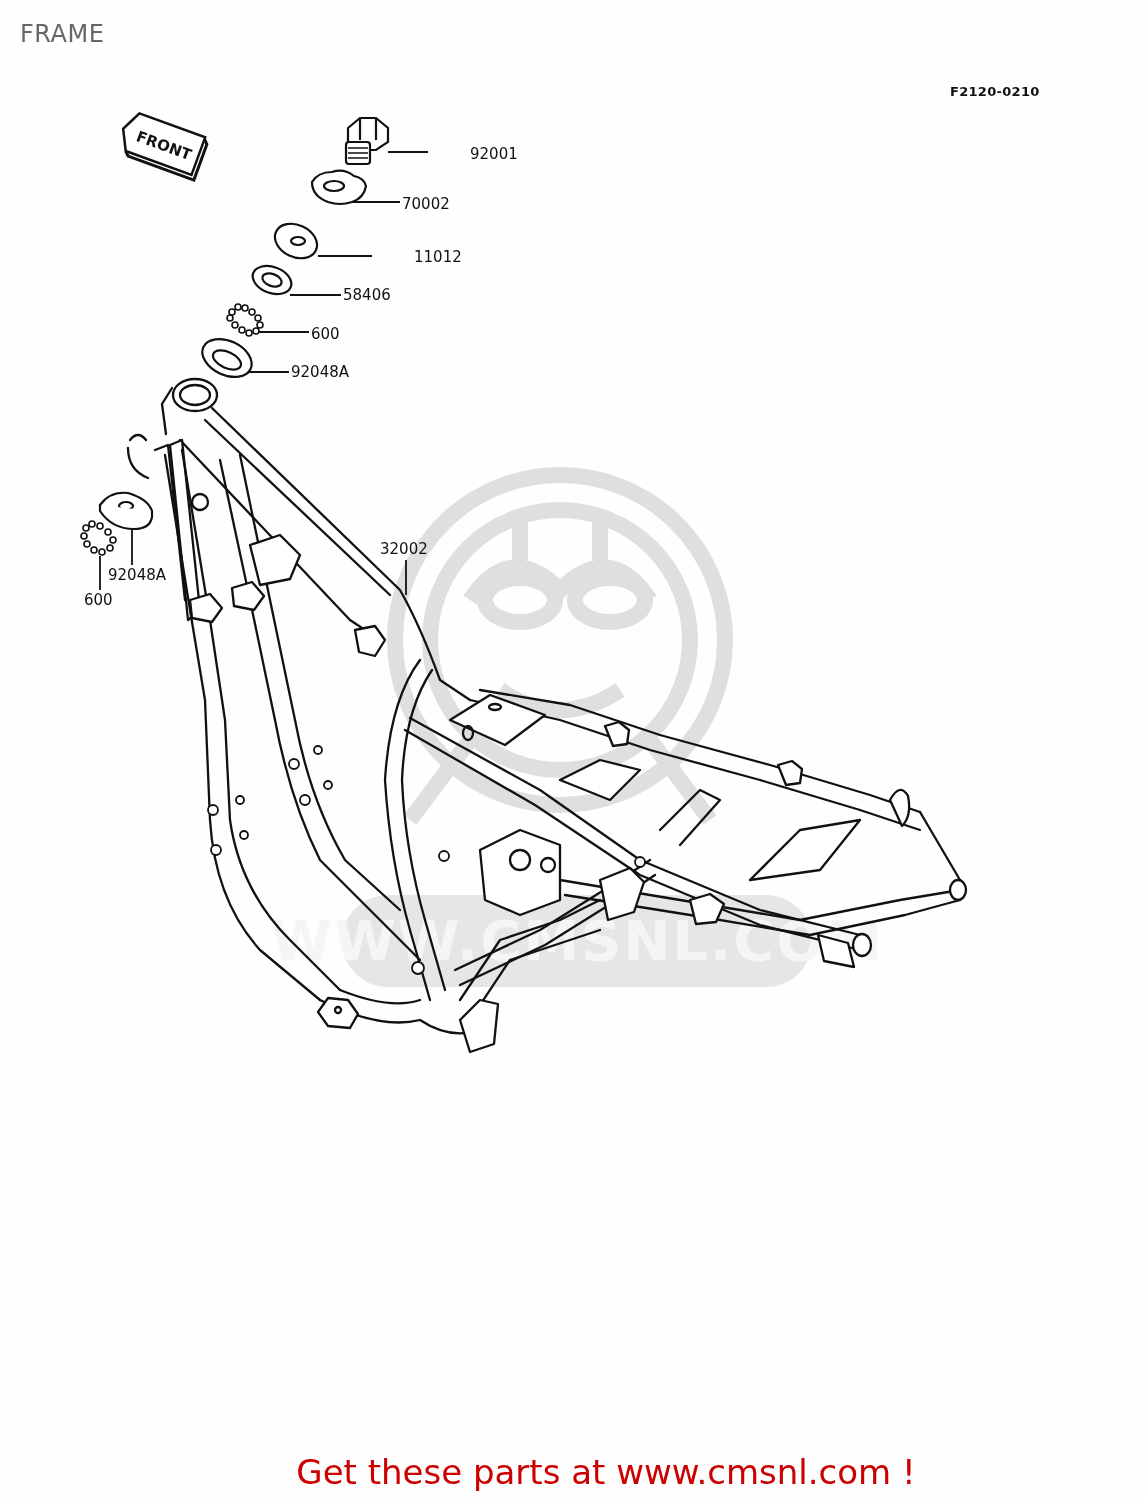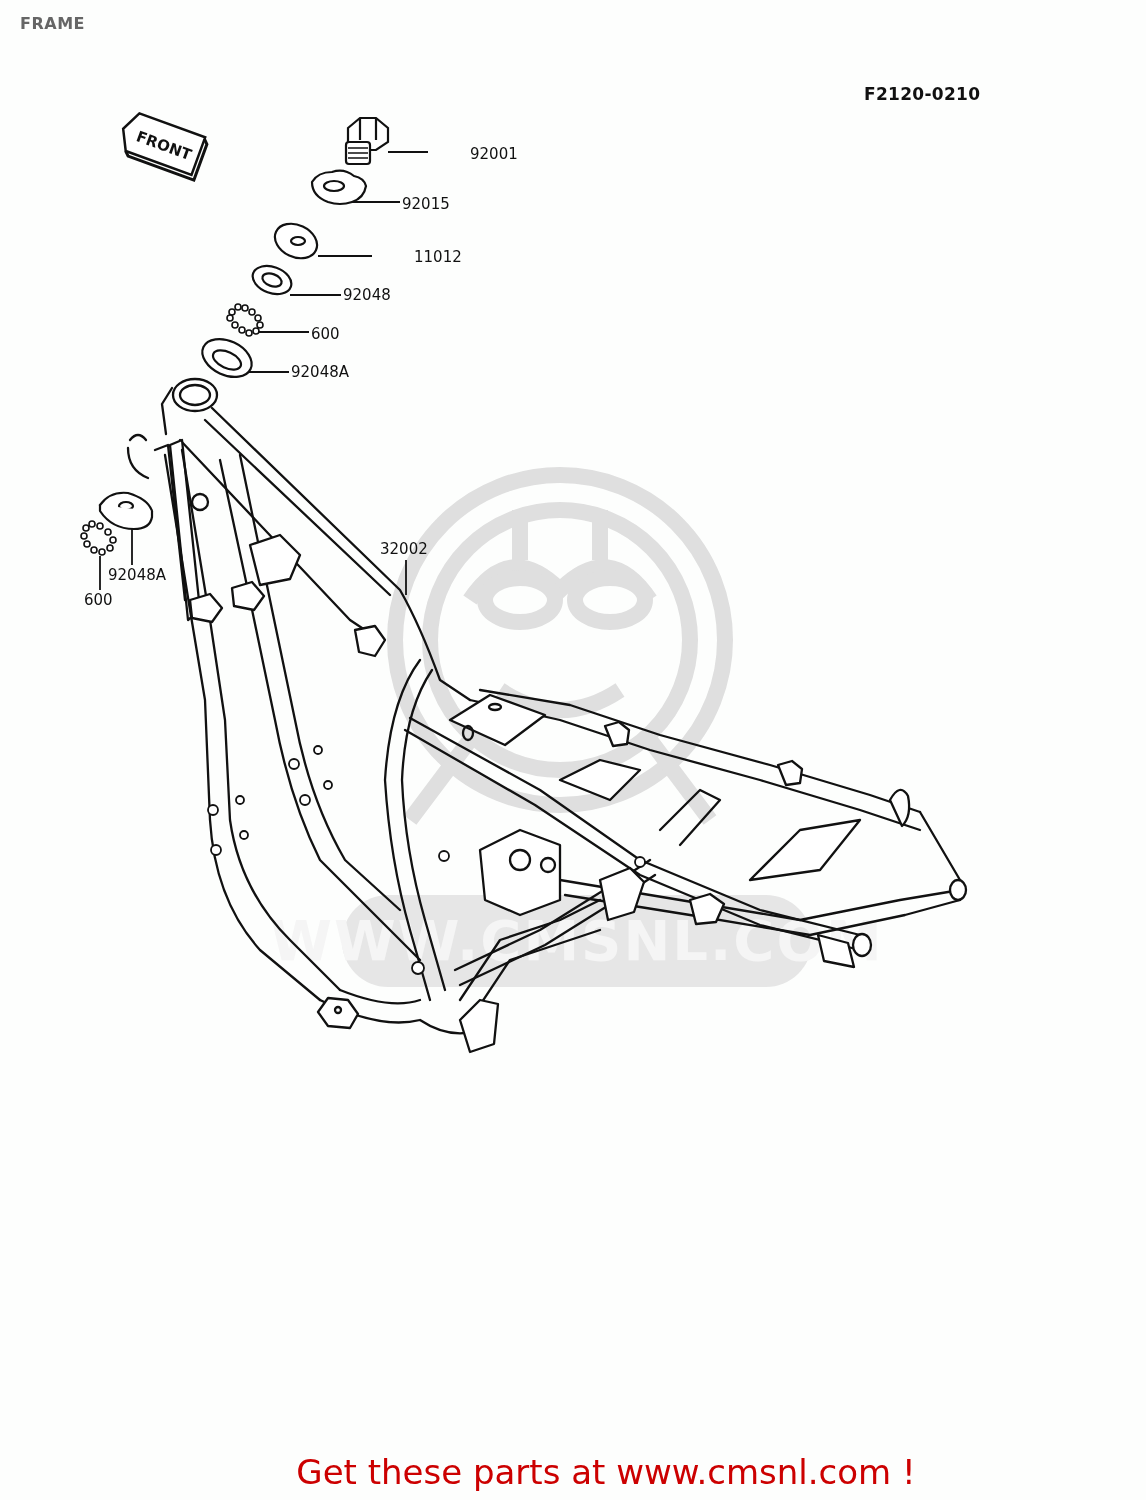--- a/index.html
+++ b/index.html
@@ -1,18 +1,18 @@
 <!DOCTYPE html>
 <html><head>
   <meta charset="utf-8">
   <style>
     html, body { margin: 0; padding: 0; background: #fdfefd; }
     body { width: 1146px; height: 1500px; position: relative; overflow: hidden; font-family: "DejaVu Sans", sans-serif; }
-    .page-title { position: absolute; left: 20px; top: 14px; font-size: 16px; color: #666666; letter-spacing: 0.5px; font-family: "DejaVu Sans", sans-serif; font-weight: bold; }
-    .diagram-code { position: absolute; left: 864px; top: 84px; font-size: 17px; font-weight: bold; color: #111; font-family: "DejaVu Sans", sans-serif; letter-spacing: 0.3px; }
+    .page-title { position: absolute; left: 20px; top: 20px; font-size: 24px; color: #666666; letter-spacing: 0.5px; font-family: "DejaVu Sans", sans-serif; }
+    .diagram-code { position: absolute; left: 950px; top: 84px; font-size: 13px; font-weight: bold; color: #111; font-family: "DejaVu Sans", sans-serif; letter-spacing: 0.3px; }
     .diagram { position: absolute; left: 0; top: 0; width: 1146px; height: 1440px; }
     .callout { position: absolute; font-size: 15px; color: #111; font-family: "DejaVu Sans", sans-serif; line-height: 1; }
     .footer-banner { position: absolute; left: 0; top: 1452px; width: 1142px; text-align: center; font-size: 34px; color: #cc0000; font-family: "DejaVu Sans", sans-serif; text-decoration: none; }
     .footer-banner span { margin-left: 70px; }
     svg text { font-family: "DejaVu Sans", sans-serif; }
   </style>
 </head>
 <body>
 
 <div class="page-title">FRAME</div>
@@ -196,22 +196,22 @@
 
     <path d="M250 545 l30 -10 l20 20 l-10 24 l-30 6 z" fill="#fff"></path>
     <circle cx="200" cy="502" r="8" fill="#fff"></circle>
     <path d="M355 630 l20 -4 l10 14 l-10 16 l-16 -4 z" fill="#fff"></path>
     <path d="M190 600 l20 -6 l12 14 l-10 14 l-20 -4 z" fill="#fff"></path>
     <path d="M232 588 l20 -6 l12 14 l-10 14 l-20 -4 z" fill="#fff"></path>
   </g>
 </svg>
 
 <div class="callout" style="left:430px;top:147px;margin-left:40px;">92001</div>
-<div class="callout" style="left:402px;top:197px;">92015</div>
+<div class="callout" style="left:402px;top:197px;">70002</div>
 <div class="callout" style="left:374px;top:250px;margin-left:40px;">11012</div>
-<div class="callout" style="left:343px;top:288px;">92048</div>
+<div class="callout" style="left:343px;top:288px;">58406</div>
 <div class="callout" style="left:311px;top:327px;">600</div>
 <div class="callout" style="left:291px;top:365px;">92048A</div>
 <div class="callout" style="left:380px;top:542px;">32002</div>
 <div class="callout" style="left:108px;top:568px;">92048A</div>
 <div class="callout" style="left:84px;top:593px;">600</div>
 
 <a class="footer-banner"><span>Get these parts at www.cmsnl.com !</span></a>
 
 </body></html>

